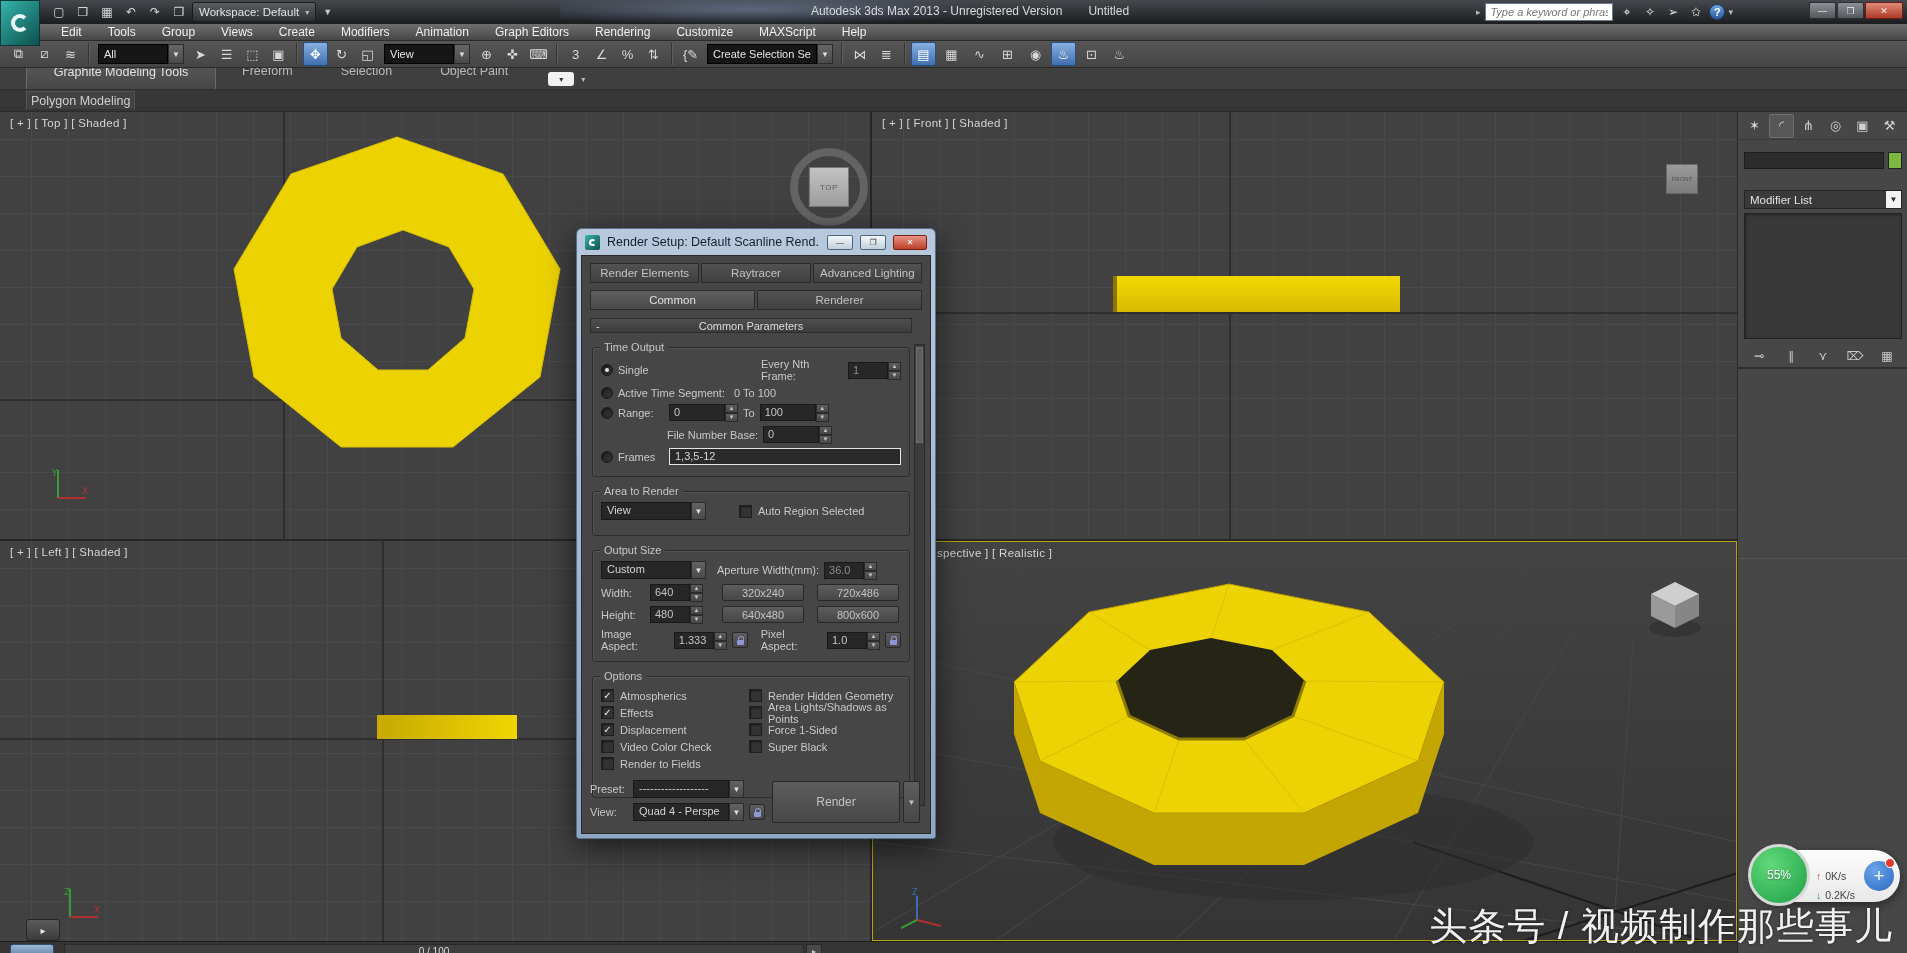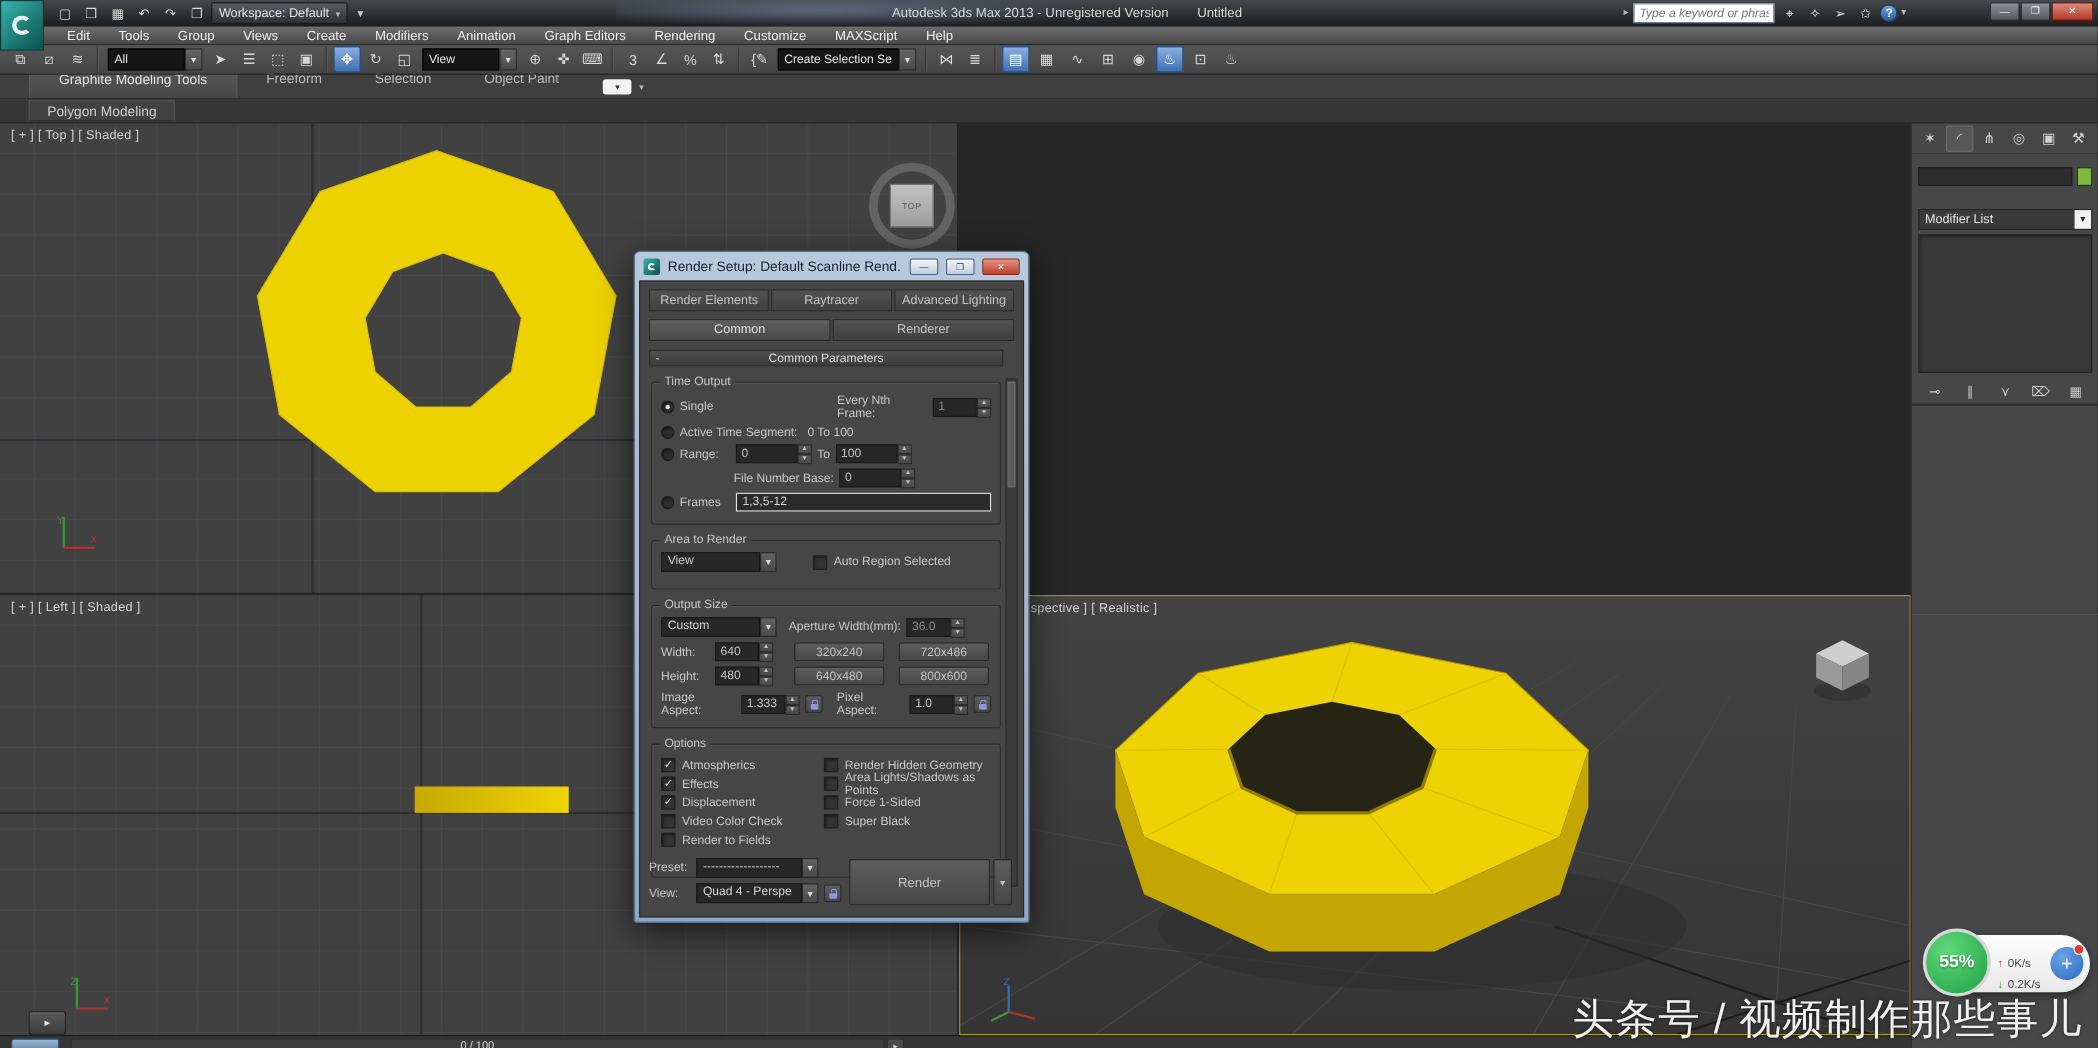--- a/index.html
+++ b/index.html
@@ -67,21 +67,21 @@
   .rtab{height:36px;display:flex;align-items:center;justify-content:center;color:#b9b9b9;
     font-size:12.5px;padding:0 22px;border-radius:3px 3px 0 0}
   .rtab.active{background:linear-gradient(#5d5d5d,#474747);border:1px solid #6a6a6a;border-bottom:none;
     color:#e2e2e2;min-width:190px}
   .ribbon-dd{width:26px;height:14px;background:#f2f2f2;border-radius:3px;margin:0 0 3px 14px;
     display:flex;align-items:center;justify-content:center;color:#333;font-size:8px}
   .ribbon-dd-caret{color:#bbb;font-size:8px;margin-bottom:5px;margin-left:3px}
   .ribbon-sub{position:absolute;left:0;top:90px;width:1907px;height:22px;background:#373737;
     border-bottom:1px solid #2a2a2a;display:flex;align-items:center;padding-left:26px;z-index:27}
   .ptab{height:19px;display:flex;align-items:center;background:#424242;border:1px solid #555;
-    border-bottom-color:#333;color:#cfcfcf;font-size:12.5px;padding:0 16px}
+    border-bottom-color:#333;color:#cfcfcf;font-size:12.5px;padding:0 4px}
 
   
   .vp{position:absolute;overflow:hidden;background-color:#414141}
   .ortho-grid{background-image:
       linear-gradient(#49494d 1px,transparent 1px),
       linear-gradient(90deg,#49494d 1px,transparent 1px);
     background-size:37px 37px;background-position:-6px -10px}
   .vp-label{position:absolute;left:10px;top:5px;color:#d4d4d4;font-size:11.5px;letter-spacing:.3px;z-index:3}
   .axis-v{position:absolute;top:0;bottom:0;width:2px;background:#2e2e30}
   .axis-h{position:absolute;left:0;right:0;height:2px;background:#2e2e30}
@@ -206,21 +206,21 @@
   .frow{display:flex;align-items:center;gap:5px;height:20px;margin-bottom:3px}
   .flabel{width:38px;font-size:11px;color:#c8c8c8}
   .render-btn{position:absolute;right:22px;top:2px;width:128px;height:42px;font-size:12px}
   .render-arr{position:absolute;right:2px;top:2px;width:17px;height:42px;font-size:8px}
 
   
   .overlay-pill{position:absolute;left:1752px;top:850px;width:148px;height:52px;border-radius:26px;
     background:linear-gradient(#fdfdfd,#e8e8e8);box-shadow:0 3px 8px rgba(0,0,0,.45);z-index:60}
   .ov-circle{position:absolute;left:-4px;top:-6px;width:62px;height:62px;border-radius:50%;
     background:radial-gradient(circle at 35% 30%,#5fd87a,#1fa045);border:3px solid #d8d8d8;
-    display:flex;align-items:center;justify-content:center;color:#fff;font-size:16px;font-weight:bold;
+    display:flex;align-items:center;justify-content:center;color:#fff;font-size:12px;font-weight:normal;
     text-shadow:0 1px 2px rgba(0,0,0,.4)}
   .ov-speeds{position:absolute;left:64px;top:17px;font-size:10.5px;color:#444;line-height:19px}
   .ov-speeds .ua{color:#d04a3a;margin-right:4px}
   .ov-speeds .da{color:#3aa04a;margin-right:4px}
   .ov-plus{position:absolute;right:6px;top:11px;width:30px;height:30px;border-radius:50%;
     background:radial-gradient(circle at 35% 30%,#6aa4e8,#2a6ac0);color:#fff;font-size:18px;
     display:flex;align-items:center;justify-content:center}
   .ov-dot{position:absolute;right:5px;top:8px;width:10px;height:10px;border-radius:50%;
     background:#e23b2e;border:1px solid #fff}
   .watermark{position:absolute;right:14px;top:901px;z-index:70;color:#f0f0f0;font-size:38px;
@@ -450,20 +450,29 @@
       <div class="viewcube-face">TOP</div>
     </div>
     <svg class="tripod" style="left:44px;top:350px" width="50" height="50">
       <line x1="14" y1="36" x2="14" y2="8" stroke="#3a9a3a" stroke-width="2"></line>
       <line x1="14" y1="36" x2="42" y2="36" stroke="#b03030" stroke-width="2"></line>
       <text x="8" y="14" fill="#3a9a3a" font-size="9">Y</text>
       <text x="38" y="32" fill="#b03030" font-size="9">X</text>
     </svg>
   </div>
 
+  <div class="vp vp-front ortho-grid">
+    <div class="axis-v" style="left:357px"></div>
+    <div class="axis-h" style="top:200px"></div>
+    <div class="bar-front"></div>
+    <div class="vp-label">[ + ] [ Front ] [ Shaded ]</div>
+    <div class="minicube" style="left:794px;top:52px">
+      <span>FRONT</span>
+    </div>
+  </div>
 
   <div class="vp vp-left ortho-grid">
     <div class="axis-v" style="left:382px"></div>
     <div class="axis-h" style="top:197px"></div>
     <div class="bar-left"></div>
     <div class="vp-label">[ + ] [ Left ] [ Shaded ]</div>
     <svg class="tripod" style="left:56px;top:340px" width="50" height="50">
       <line x1="14" y1="36" x2="14" y2="8" stroke="#3a9a3a" stroke-width="2"></line>
       <line x1="14" y1="36" x2="42" y2="36" stroke="#b03030" stroke-width="2"></line>
       <text x="8" y="14" fill="#3a9a3a" font-size="9">Z</text>

